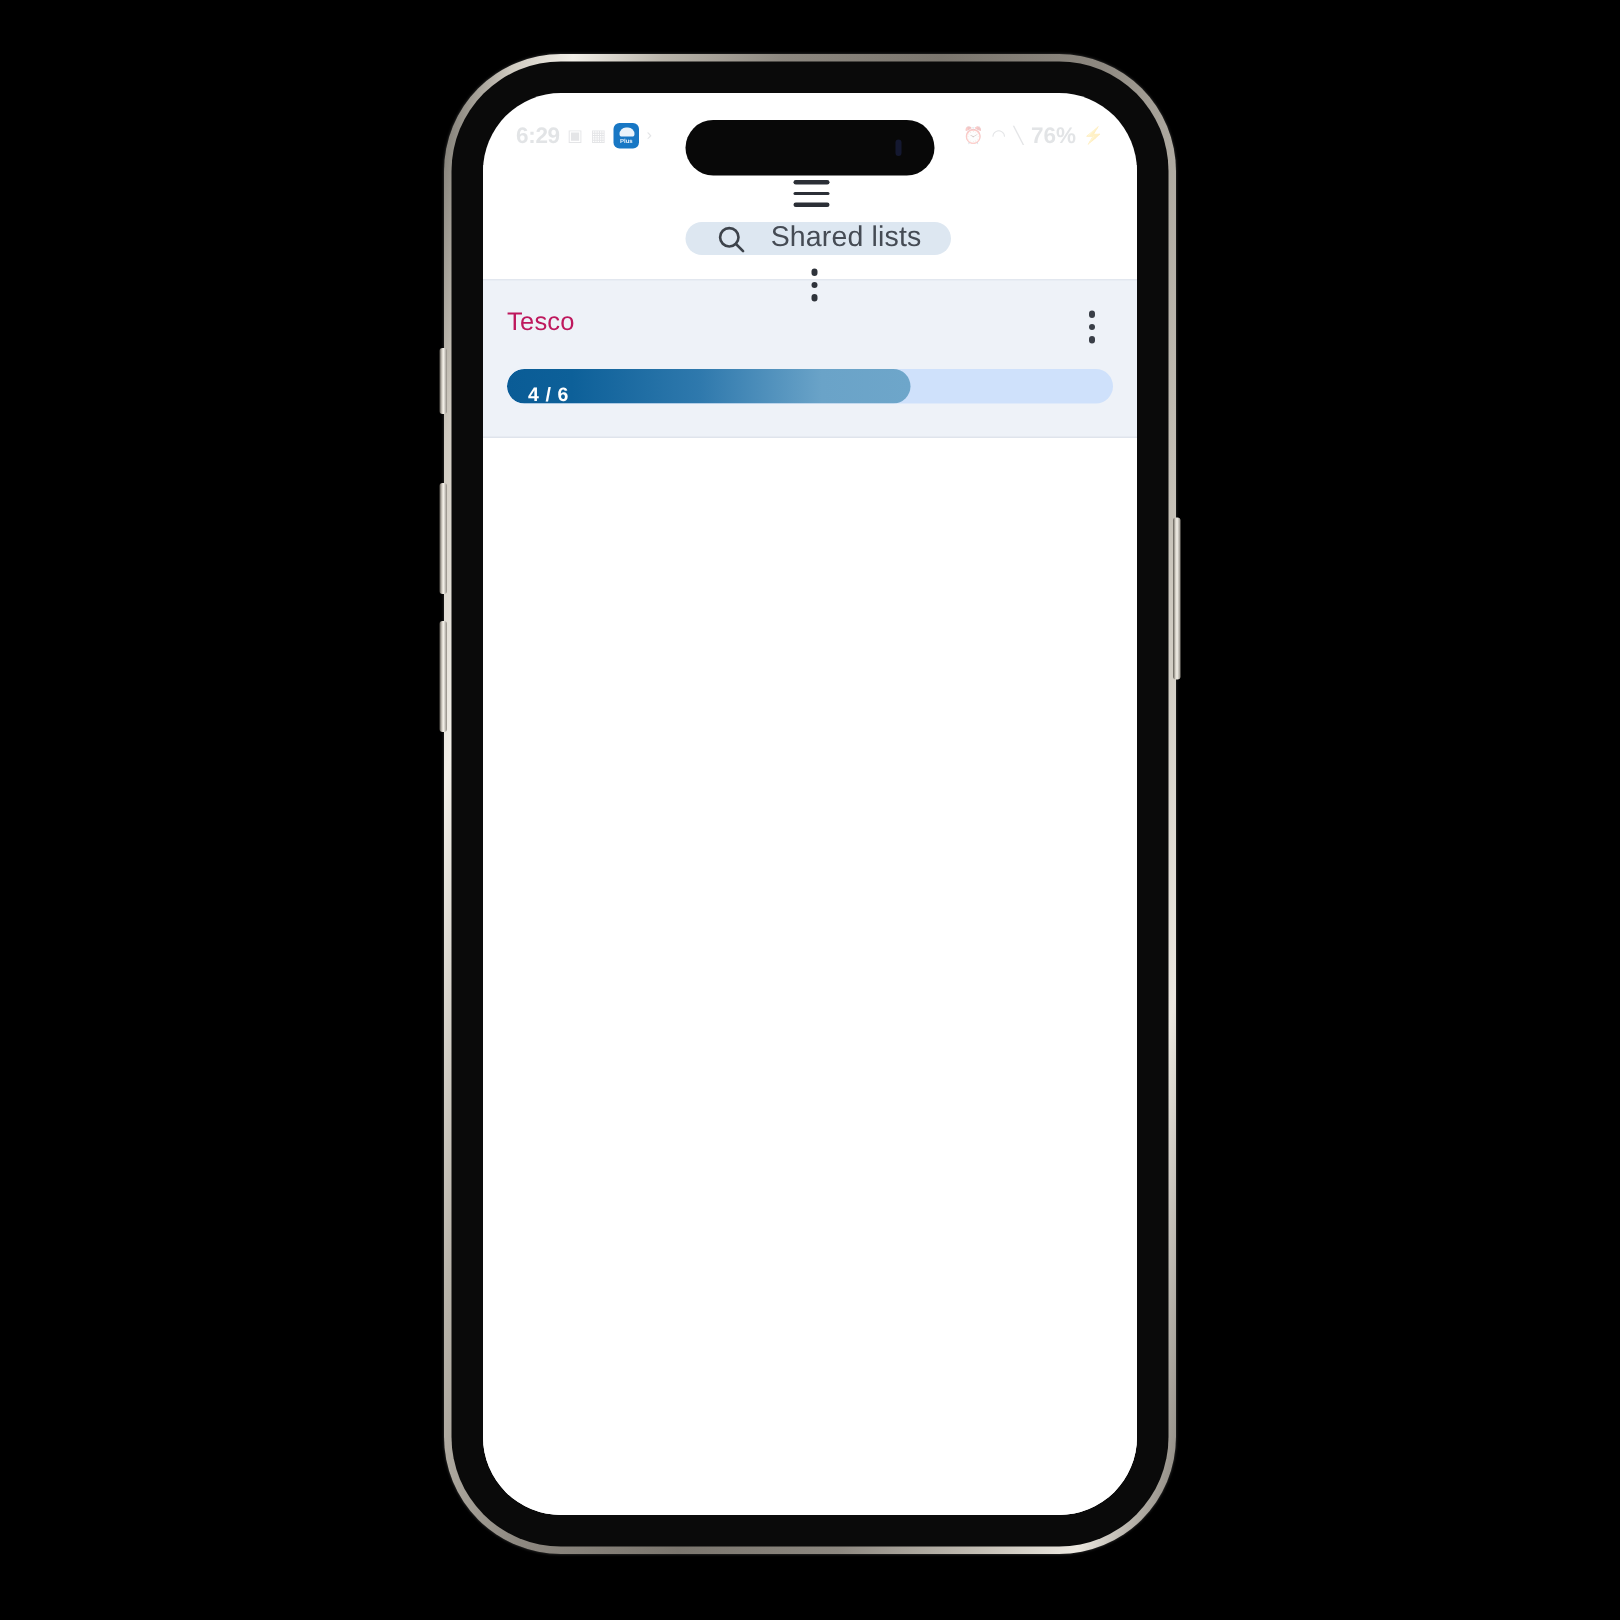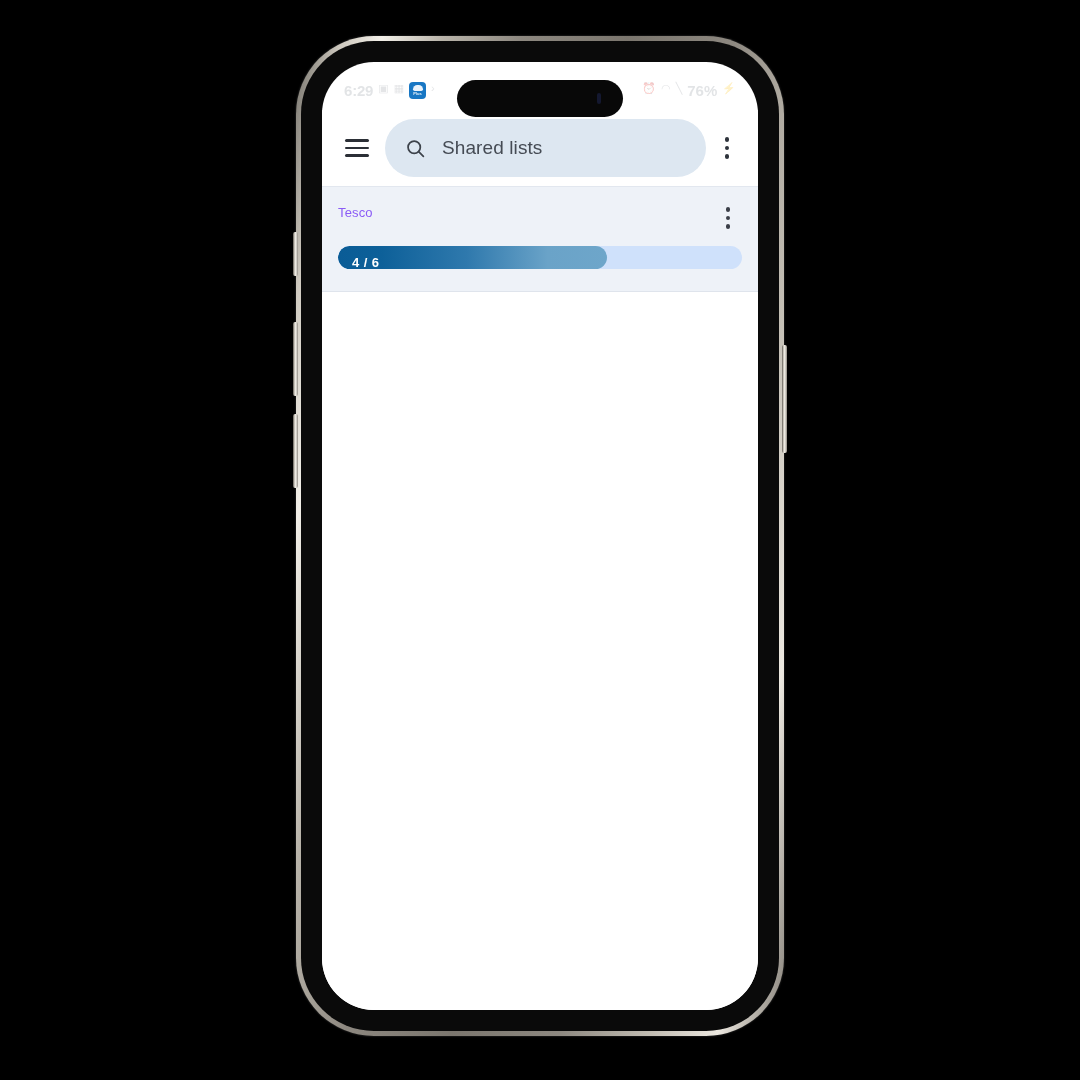--- a/index.html
+++ b/index.html
@@ -74,21 +74,21 @@
     width: 436px;
     height: 46px;
     display: flex;
     align-items: center;
     justify-content: space-between;
     padding: 10px 22px 0 22px;
     pointer-events: none;
   }
   #status-left, #status-right {
     display: flex;
-    align-items: flex-start;
+    align-items: center;
     gap: 5px;
   }
   #status-time {
     font-size: 15px;
     font-weight: 600;
     color: rgba(160,165,172,0.30);
     letter-spacing: -0.2px;
   }
   .status-glyph {
     font-size: 11px;
@@ -148,20 +148,21 @@
     position: absolute;
     left: 0;
     top: 48px;
     width: 436px;
     height: 76px;
     display: flex;
     align-items: center;
     padding: 0 14px 0 16px;
     background: #ffffff;
     z-index: 10;
+    flex-direction: column;
   }
 
   #menu-button {
     width: 38px;
     height: 38px;
     display: flex;
     flex-direction: column;
     align-items: center;
     justify-content: center;
     gap: 5px;
@@ -240,22 +241,22 @@
     cursor: pointer;
   }
 
   .card-head {
     display: flex;
     align-items: flex-start;
     justify-content: space-between;
     margin-bottom: 13px;
   }
   .card-title {
-    font-size: 13px;
-    color: #8b5cf6;
+    font-size: 17px;
+    color: #be185d;
     letter-spacing: 0.15px;
     padding-top: 2px;
   }
   .card-menu {
     width: 28px;
     height: 30px;
     display: flex;
     flex-direction: column;
     align-items: center;
     justify-content: center;

